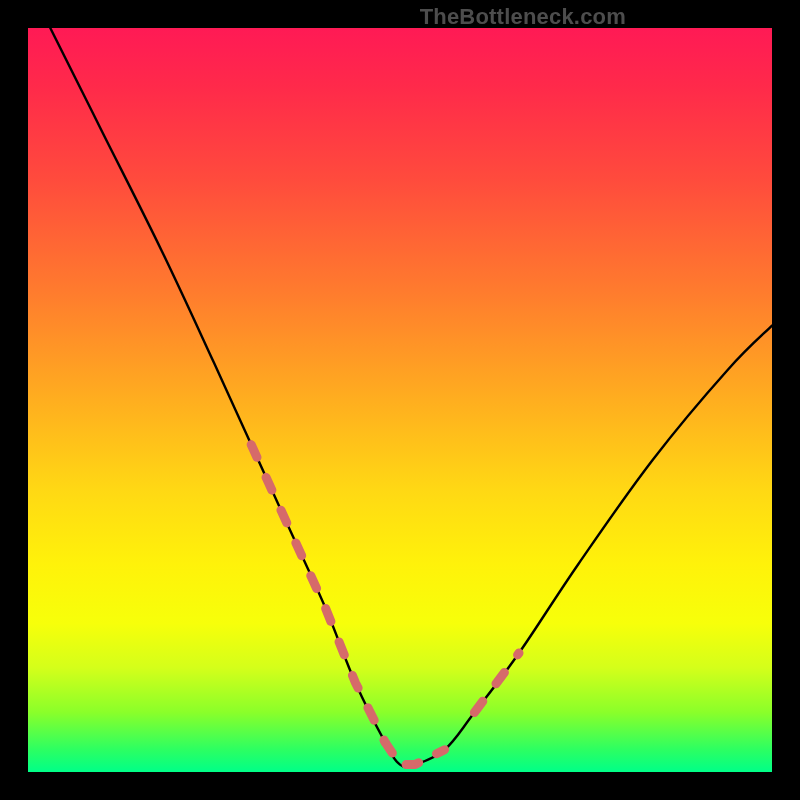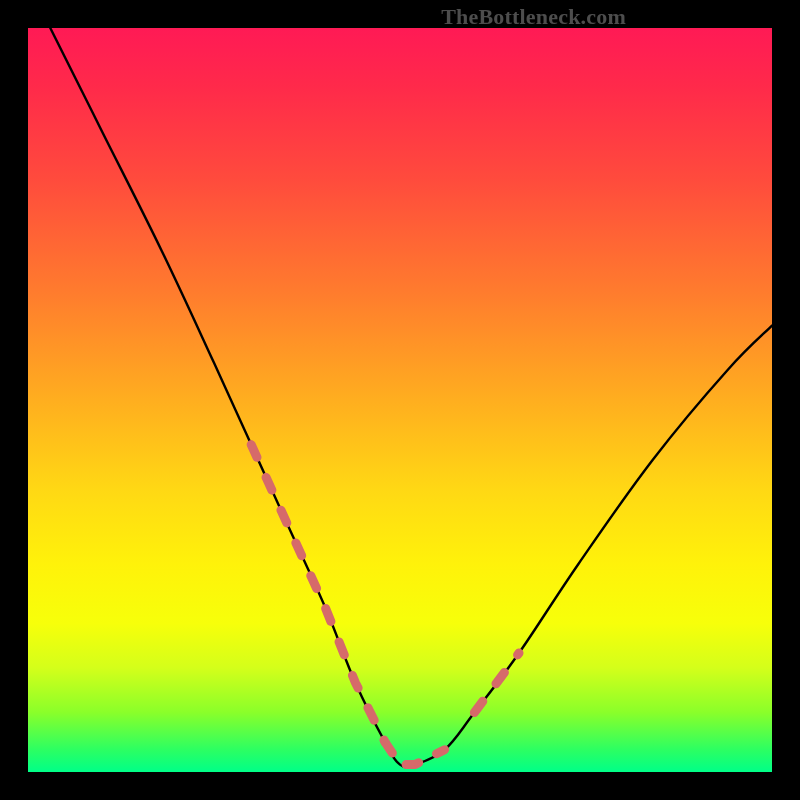--- a/index.html
+++ b/index.html
@@ -11,21 +11,20 @@
     overflow: hidden;
     font-family: Arial, Helvetica, sans-serif;
   }
   .frame {
     position: absolute;
     top: 0;
     left: 0;
     width: 656px;
     height: 800px;
     background: #000000;
-    font-family: Liberation Serif, serif;
   }
   .plot-area {
     position: absolute;
     top: 28px;
     left: 28px;
     width: 744px;
     height: 744px;
     
     background: linear-gradient(
       to bottom,

